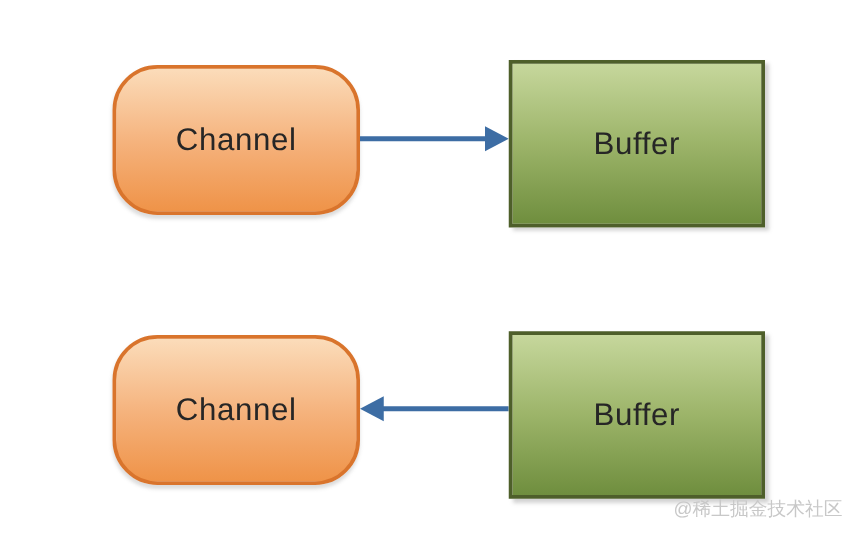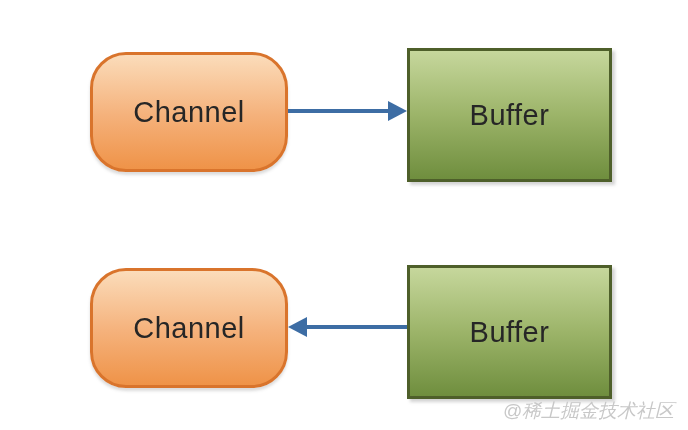--- a/index.html
+++ b/index.html
@@ -14,21 +14,21 @@
     height: 430px;
     background: #ffffff;
     overflow: hidden;
   }
   .node {
     position: absolute;
     display: flex;
     align-items: center;
     justify-content: center;
     box-sizing: border-box;
-    font-size: 29px;
+    font-size: 25px;
     color: var(--label-text, #262626);
     letter-spacing: 0.5px;
   }
   .channel {
     width: 198px;
     height: 120px;
     border-radius: 36px;
     border: 3px solid var(--channel-border, #d9742c);
     background: linear-gradient(180deg,
       var(--channel-fill-top, #fbdcba) 0%,
@@ -58,24 +58,23 @@
   }
   .arrow-top { left: 288px; top: 98px;  }
   .arrow-bot { left: 288px; top: 314px; }
   .arrow line    { stroke: var(--arrow, #3d6da4); stroke-width: 4; }
   .arrow polygon { fill:   var(--arrow, #3d6da4); }
 
   .watermark {
     position: absolute;
     right: 14px;
     top: 398px;
-    font-size: 19px;
+    font-size: 15px;
     color: var(--watermark, #c8c8c8);
     white-space: nowrap;
-    font-style: italic;
   }
 </style>
 </head>
 <body>
 
 <div class="canvas">
 
   <div class="node channel channel-top">
     <span>Channel</span>
   </div>

